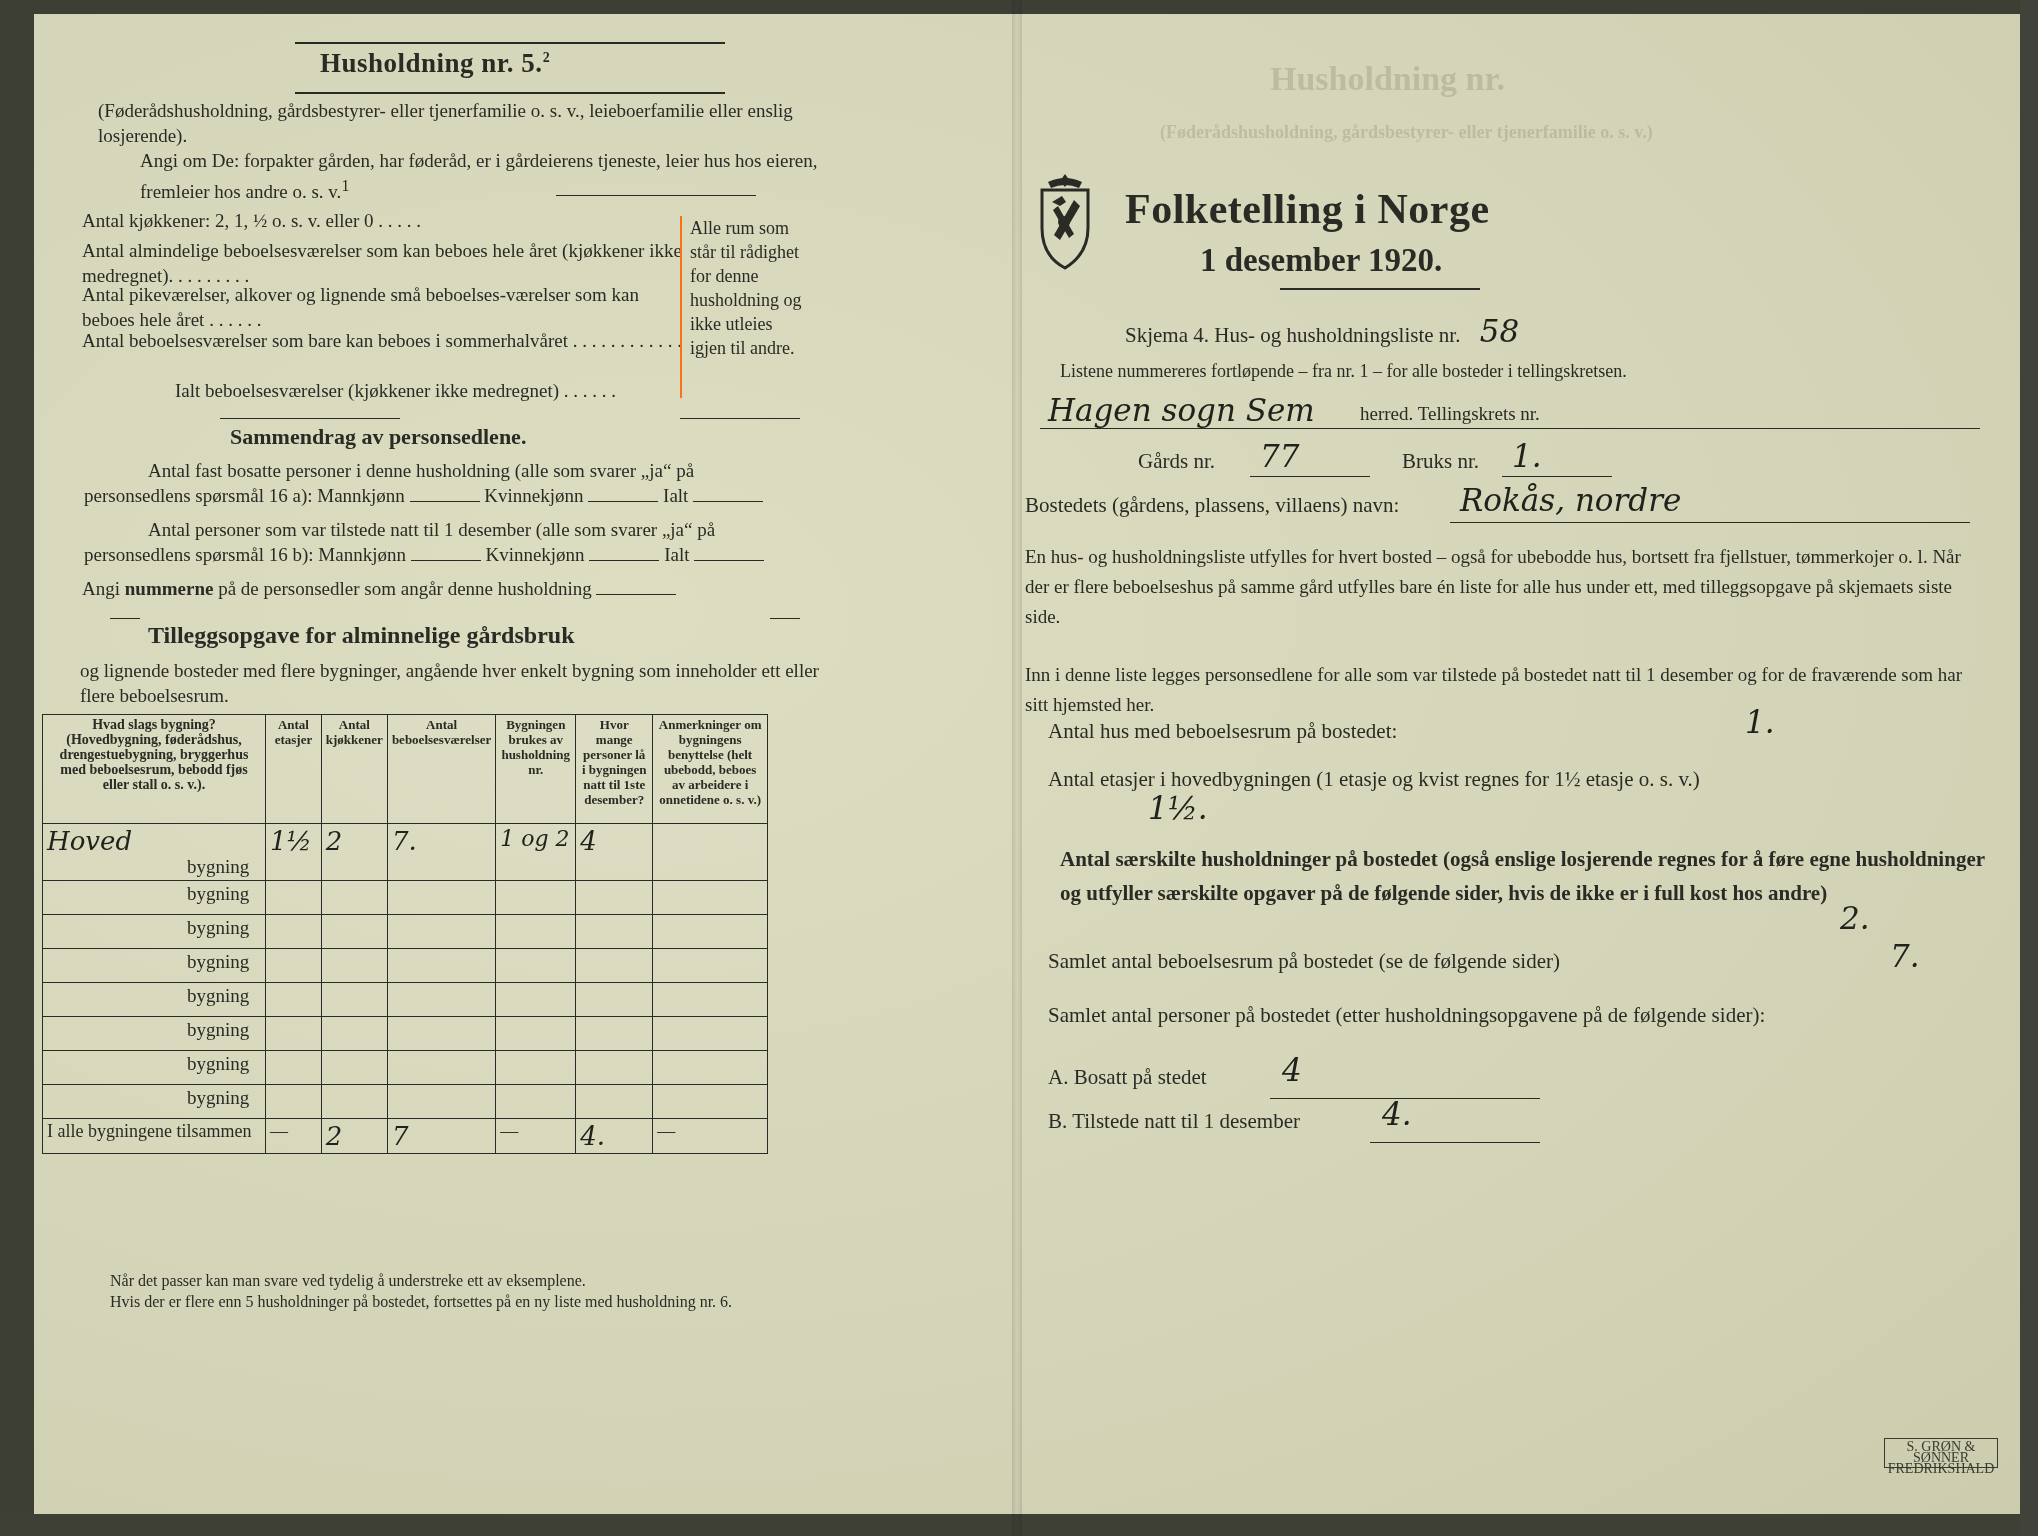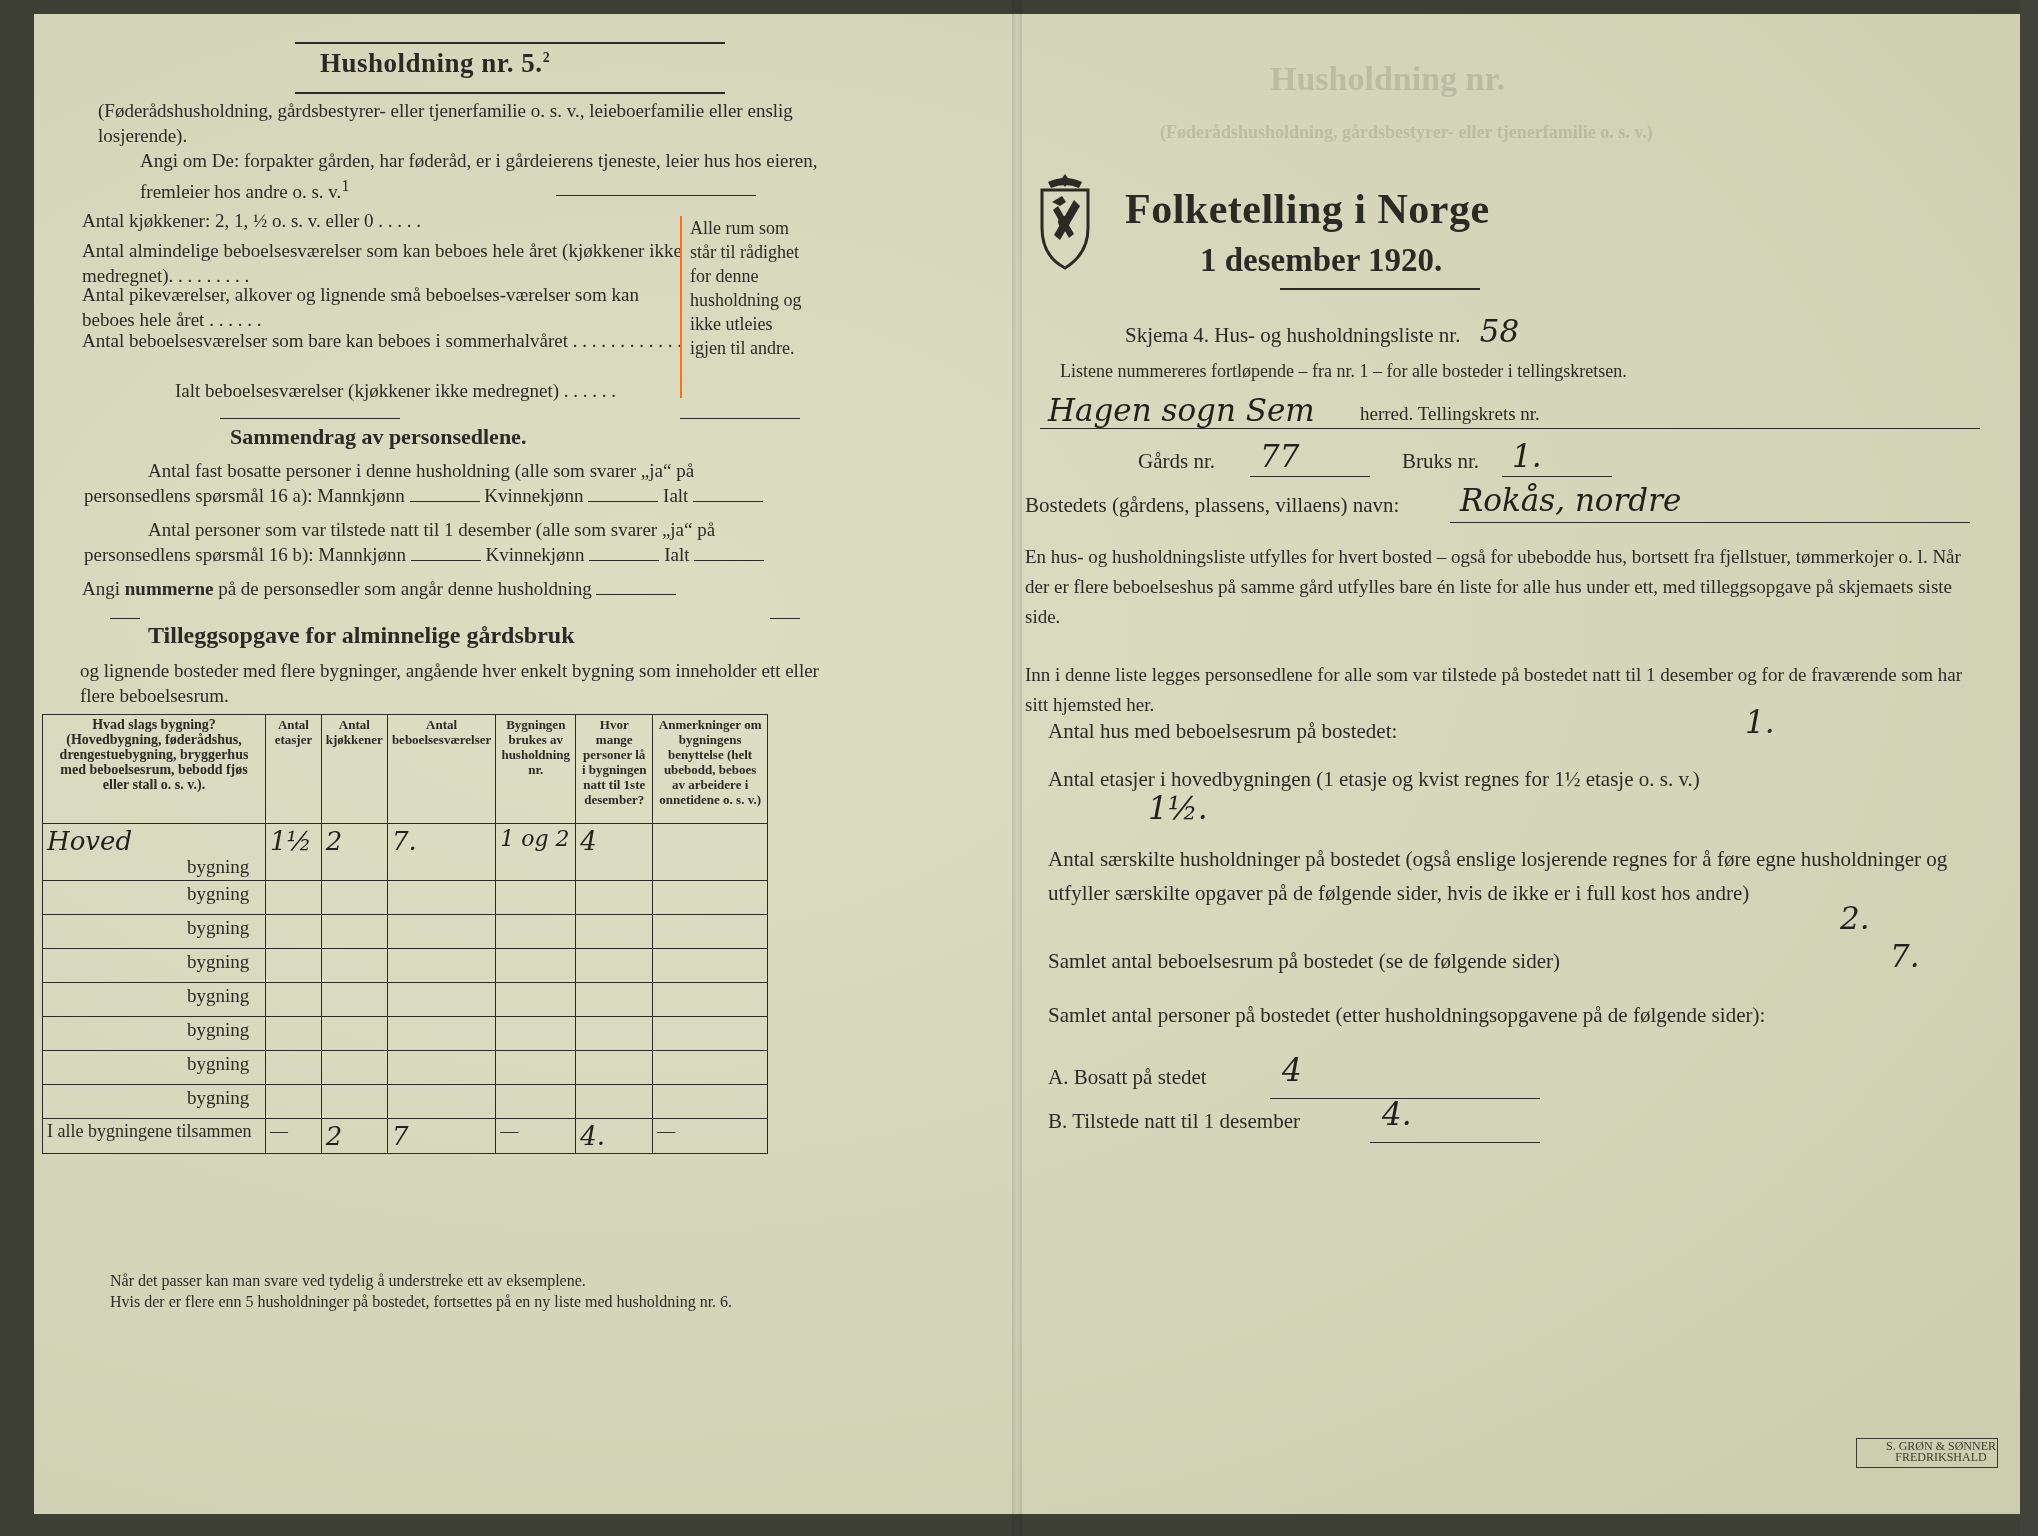--- a/index.html
+++ b/index.html
@@ -123,24 +123,23 @@
     position: absolute; left: 170px; top: 222px;
     font-size: 33px; font-weight: bold;
   }
   .r-line { position: absolute; background:#2b2b25; height: 2px; }
   .r-txt { position: absolute; font-size: 19px; line-height: 27px; }
   .r-txt.big { font-size: 21px; }
   .stamp {
     position: absolute; right: 22px; bottom: 52px;
     width: 112px; height: 26px;
     border: 1px solid #3a3a30;
-    font-size: 12px; text-align: center; line-height: 11px;
+    font-size: 14px; text-align: center; line-height: 11px;
     padding-top: 2px;
     color: #3a3a30;
-    padding-left: 28px;
   }
   .underscore { display:inline-block; border-bottom: 1.5px solid #2b2b25; }
 </style>
 </head>
 <body>
 
 <div id="page">
   <div class="paper-tone"></div>
   <div class="scan-edge-left"></div>
   <div class="scan-edge-top"></div>
@@ -359,21 +358,21 @@
 
     <div class="r-txt" style="left:-5px; top:522px; width:960px; line-height:30px;">En hus- og husholdningsliste utfylles for hvert bosted – også for ubebodde hus, bortsett fra fjellstuer, tømmerkojer o. l. Når der er flere beboelseshus på samme gård utfylles bare én liste for alle hus under ett, med tilleggsopgave på skjemaets siste side.</div>
     <div class="r-txt" style="left:-5px; top:640px; width:960px; line-height:30px;">Inn i denne liste legges personsedlene for alle som var tilstede på bostedet natt til 1 desember og for de fraværende som har sitt hjemsted her.</div>
 
     <div class="r-txt big" style="left:18px; top:698px;">Antal hus med beboelsesrum på bostedet:</div>
     <div class="hw lg" style="position:absolute; left:715px; top:684px;">1.</div>
 
     <div class="r-txt big" style="left:18px; top:742px; width:930px; line-height:34px;">Antal etasjer i hovedbygningen (1 etasje og kvist regnes for 1½ etasje o. s. v.)</div>
     <div class="hw lg" style="position:absolute; left:118px; top:770px;">1½.</div>
 
-    <div class="r-txt big" style="left:18px; top:822px; width:930px; line-height:34px;">Antal særskilte husholdninger på bostedet (også enslige losjerende regnes for å føre egne husholdninger og utfyller særskilte opgaver på de følgende sider, hvis de ikke er i full kost hos andre)</div>
+    <div class="r-txt big" style="left:30px; top:822px; width:930px; line-height:34px;font-weight:bold;">Antal særskilte husholdninger på bostedet (også enslige losjerende regnes for å føre egne husholdninger og utfyller særskilte opgaver på de følgende sider, hvis de ikke er i full kost hos andre)</div>
     <div class="hw lg" style="position:absolute; left:810px; top:880px;">2.</div>
 
     <div class="r-txt big" style="left:18px; top:928px; width:880px;">Samlet antal beboelsesrum på bostedet (se de følgende sider)</div>
     <div class="hw lg" style="position:absolute; left:860px; top:918px;">7.</div>
 
     <div class="r-txt big" style="left:18px; top:978px; width:930px; line-height:34px;">Samlet antal personer på bostedet (etter husholdningsopgavene på de følgende sider):</div>
 
     <div class="r-txt big" style="left:18px; top:1044px;">A.  Bosatt på stedet</div>
     <div class="hw lg" style="position:absolute; left:252px; top:1032px;">4</div>
     <div class="r-line" style="left:240px; top:1078px; width:270px; height:1px;"></div>

